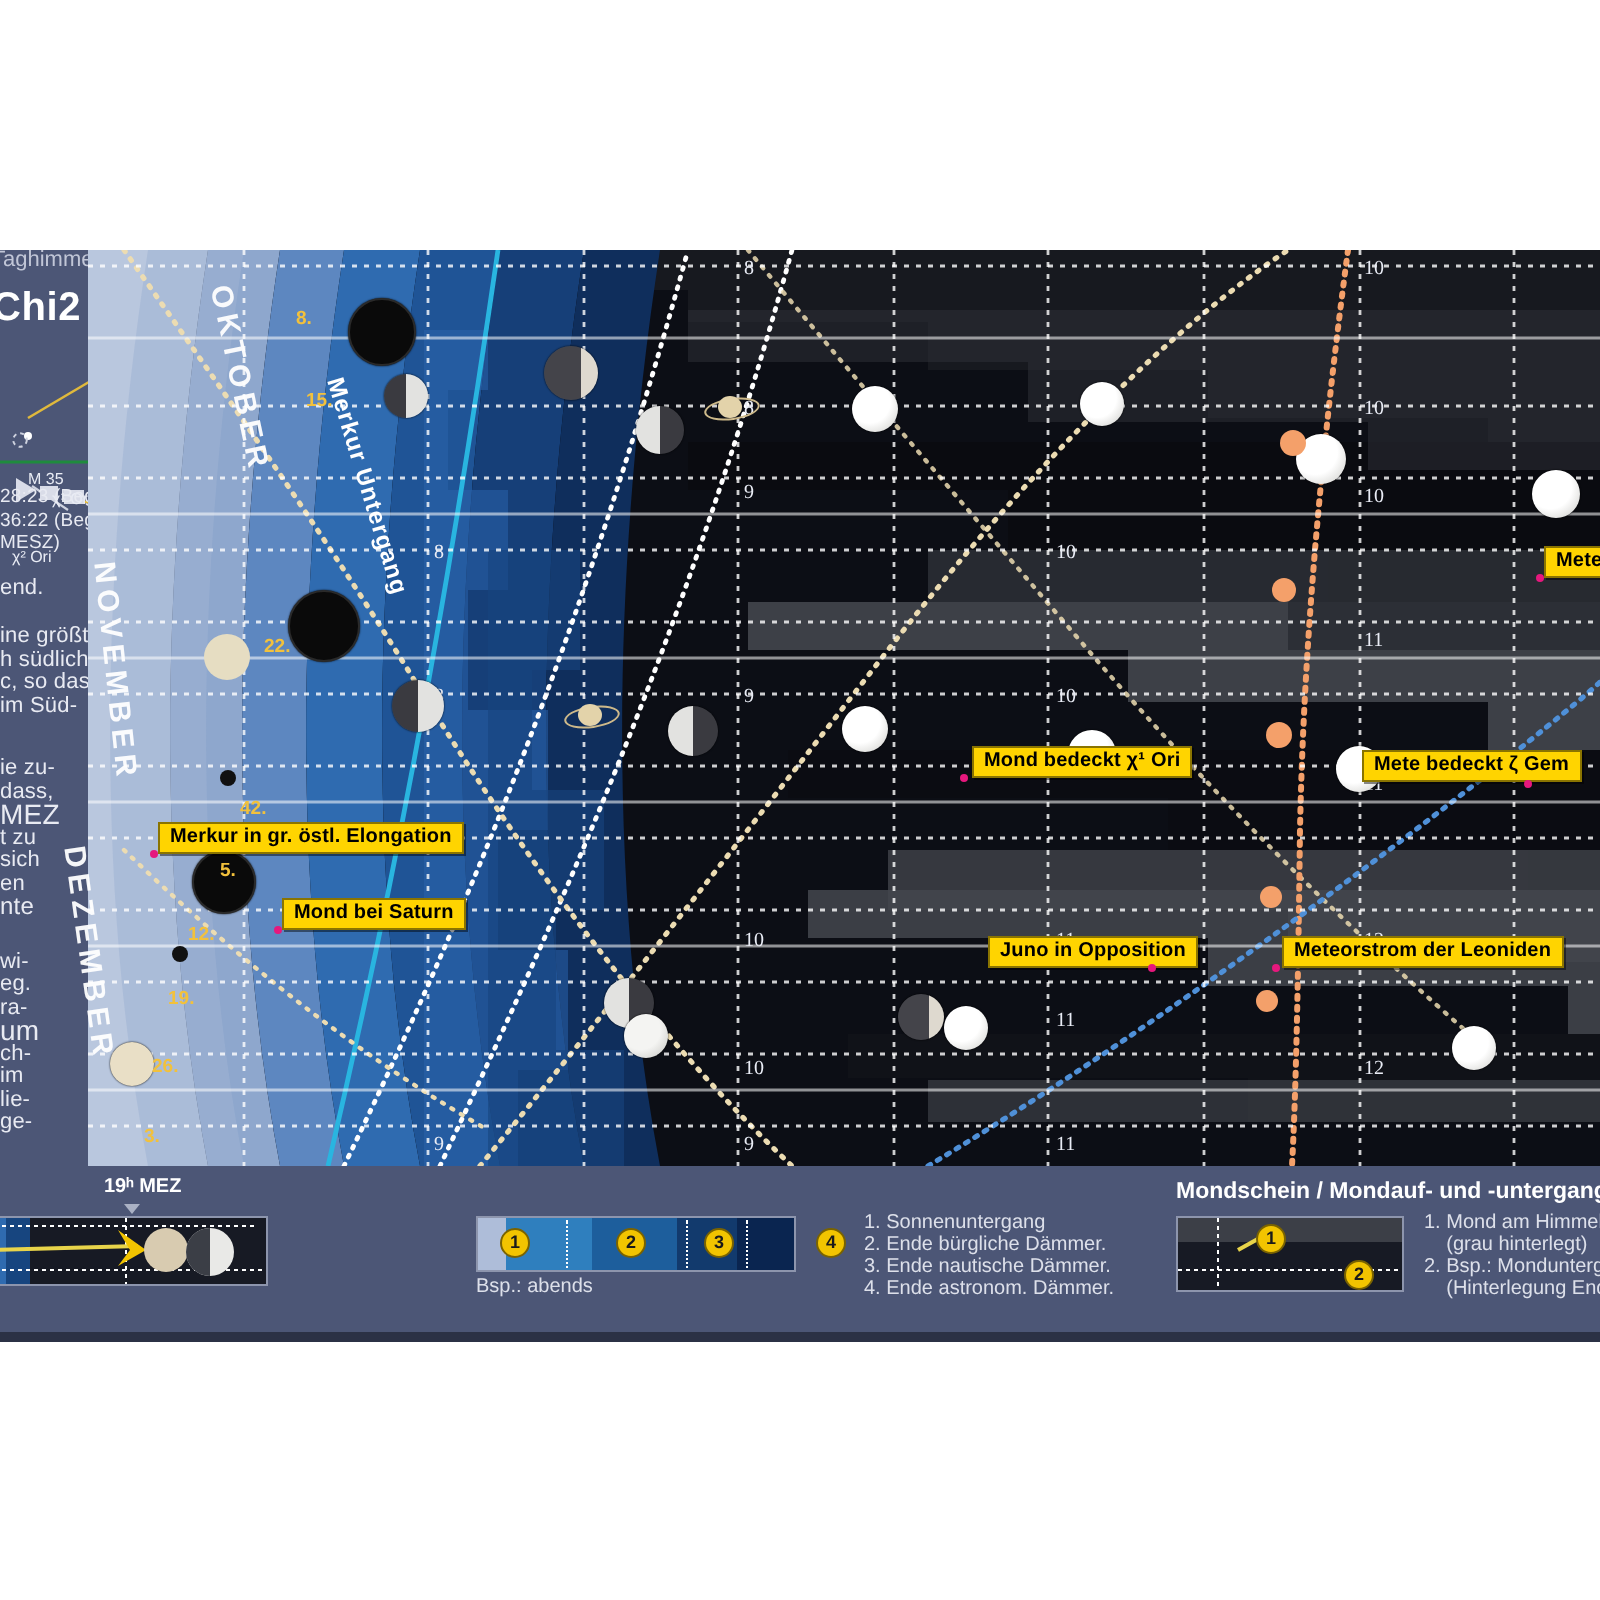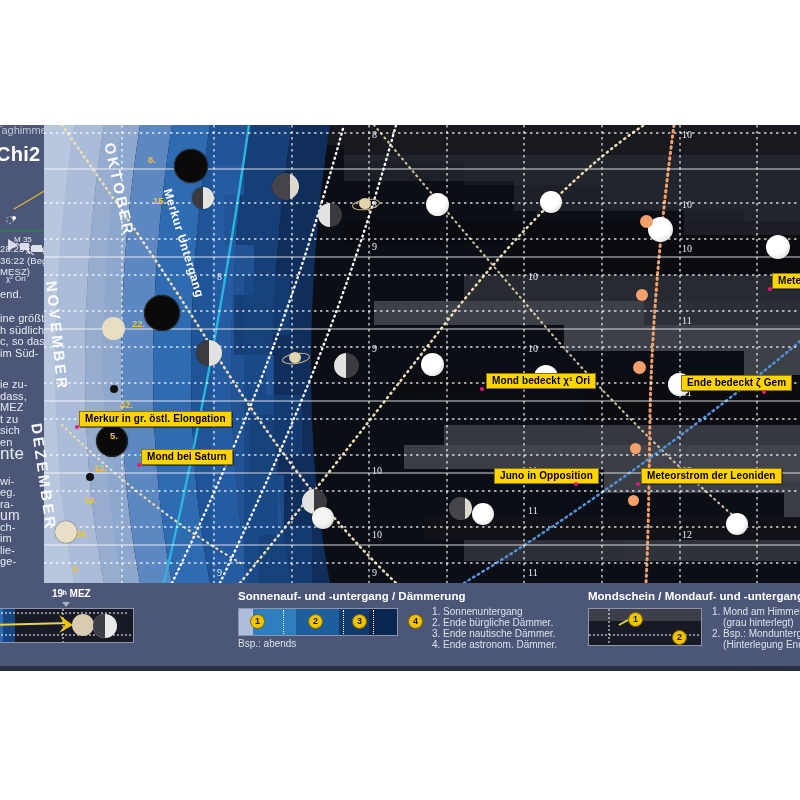--- a/index.html
+++ b/index.html
@@ -110,25 +110,25 @@
       <div class="ln" style="height:11px"></div>
       <div class="ln" style="font-size:11px">end.</div>
       <div class="ln" style="height:13px"></div>
       <div class="ln" style="font-size:11px">ine größte</div>
       <div class="ln" style="font-size:11px">h südlich</div>
       <div class="ln" style="font-size:11px">c, so dass</div>
       <div class="ln" style="font-size:11px">im Süd-</div>
       <div class="ln" style="height:20px"></div>
       <div class="ln" style="font-size:11px">ie  zu-</div>
       <div class="ln" style="font-size:11px">dass,</div>
-      <div class="ln" style="font-size:11px">MEZ</div>
+      <div class="ln" style="font-size:14px">MEZ</div>
       <div class="ln" style="font-size:11px">t  zu</div>
       <div class="ln" style="font-size:11px">sich</div>
       <div class="ln" style="font-size:11px">en</div>
-      <div class="ln" style="font-size:17px">nte</div>
+      <div class="ln" style="font-size:12px">nte</div>
       <div class="ln" style="height:16px"></div>
       <div class="ln" style="font-size:11px">wi-</div>
       <div class="ln" style="font-size:11px">eg.</div>
       <div class="ln" style="font-size:11px">ra-</div>
       <div class="ln" style="font-size:14px">um</div>
       <div class="ln" style="font-size:11px">ch-</div>
       <div class="ln" style="font-size:11px">im</div>
       <div class="ln" style="font-size:11px">lie-</div>
       <div class="ln" style="font-size:11px">ge-</div>
     </div>
@@ -301,21 +301,21 @@
     <span class="datetick" style="left:84px;top:369px">19.</span>
     <span class="datetick" style="left:76px;top:403px">26.</span>
     <span class="datetick" style="left:72px;top:438px">3.</span>
     <span class="datetick" style="left:66px;top:470px">10.</span>
     <span class="datetick" style="left:62px;top:503px">17.</span>
     <span class="datetick" style="left:66px;top:535px">24.</span>
 
     <div class="callout" style="left:486px;top:248px">Mond bedeckt χ¹ Ori</div>
     <div class="cdot" style="left:480px;top:262px"></div>
 
-    <div class="callout" style="left:681px;top:250px">Ende bedeckt ζ Gem</div>
+    <div class="callout" style="left:681px;top:250px">Mete bedeckt ζ Gem</div>
     <div class="cdot" style="left:762px;top:265px"></div>
 
     <div class="callout" style="left:641px;top:343px">Meteorstrom der Leoniden</div>
     <div class="cdot" style="left:636px;top:357px"></div>
 
     <div class="callout" style="left:494px;top:343px">Juno in Opposition</div>
     <div class="cdot" style="left:574px;top:357px"></div>
 
     <div class="callout" style="left:79px;top:286px">Merkur in gr. östl. Elongation</div>
     <div class="cdot" style="left:75px;top:300px"></div>
@@ -353,21 +353,20 @@
           <line x1="8" y1="4" x2="196" y2="4" stroke="#fff" stroke-width="1" stroke-dasharray="2 2"></line>
           <line x1="130" y1="0" x2="130" y2="33" stroke="#fff" stroke-width="1" stroke-dasharray="2 2"></line>
           <line x1="60" y1="16" x2="136" y2="14" stroke="#e8d44a" stroke-width="2"></line>
           <polygon points="126,6 140,16 126,24 132,16" fill="#f2c400"></polygon>
           <circle cx="150" cy="16" r="11" fill="#d8cbb0"></circle>
           <circle cx="172" cy="17" r="12" fill="#e9e9e7"></circle>
           <path d="M172,5 a12,12 0 0,0 0,24 z" fill="#3b3e46"></path>
         </svg>
       </div>
 
-      <span class="lg-title" style="left:238px;top:4px">Sonnenauf- und -untergang / Dämmerung</span>
       <div class="sunbar" style="left:238px;top:22px;width:158px">
         <div class="sep" style="left:44px"></div>
         <div class="sep" style="left:104px"></div>
         <div class="sep" style="left:134px"></div>
       </div>
       <div class="numdot" style="left:250px;top:28px">1</div>
       <div class="numdot" style="left:308px;top:28px">2</div>
       <div class="numdot" style="left:352px;top:28px">3</div>
       <div class="numdot" style="left:408px;top:28px">4</div>
       <span class="lg-text" style="left:238px;top:52px">Bsp.: abends</span>

